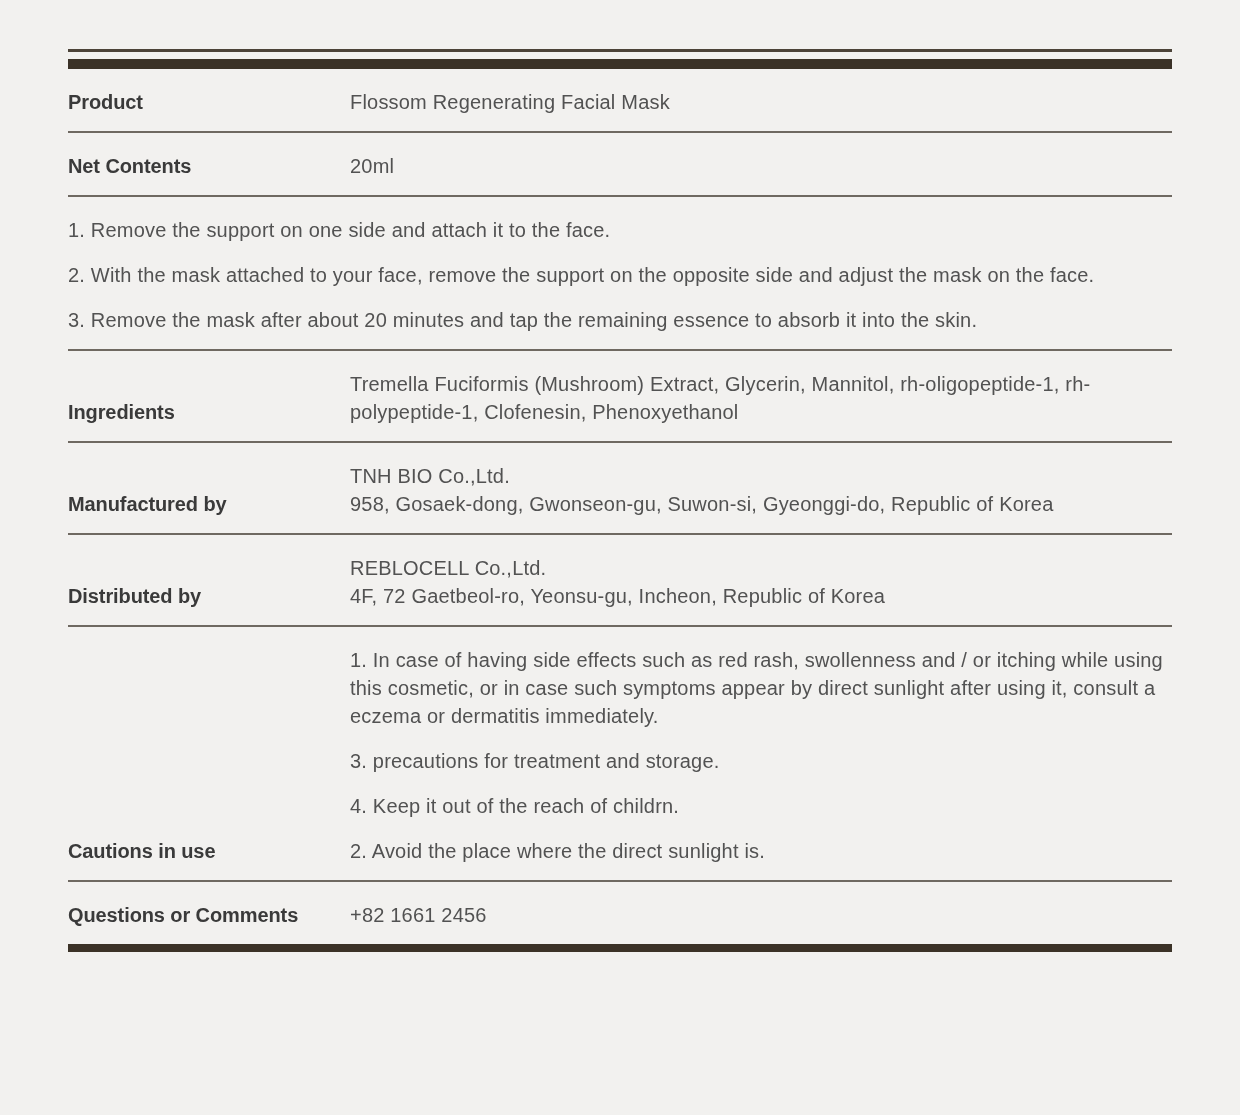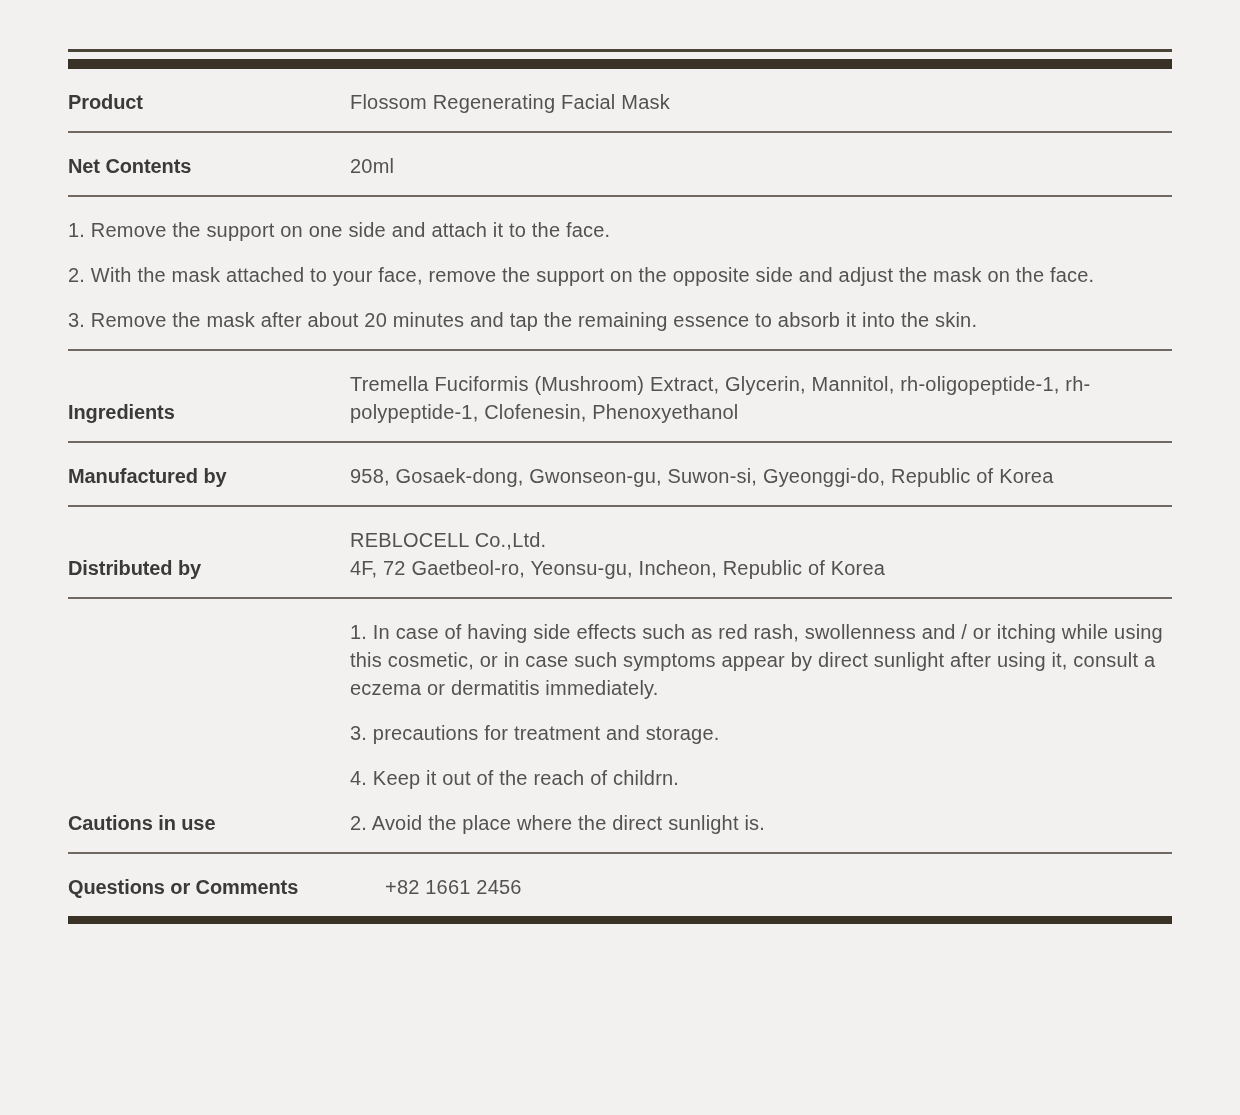--- a/index.html
+++ b/index.html
@@ -35,21 +35,20 @@
     height: 8px;
   }
   .row {
     display: flex;
     padding: 15px 0 15px 0;
     border-bottom: 2px solid #6f6961;
     align-items: flex-end;
   }
   .row:last-child {
     border-bottom: none;
-    gap: 35px;
   }
   .label {
     flex: 0 0 282px;
     font-size: 20px;
     font-weight: 600;
     color: #3a3a3a;
     line-height: 28px;
     letter-spacing: -0.1px;
   }
   .value {
@@ -110,20 +109,21 @@
         <div class="value">
           <p>
             <span class="line">Tremella Fuciformis (Mushroom) Extract, Glycerin, Mannitol, rh-oligopeptide-1, rh-polypeptide-1, Clofenesin, Phenoxyethanol</span>
           </p>
         </div>
       </div>
       <div class="row">
         <div class="label">Manufactured by</div>
         <div class="value">
           <p>
+            <span class="line">TNH BIO Co.,Ltd.</span>
             <span class="line">958, Gosaek-dong, Gwonseon-gu, Suwon-si, Gyeonggi-do, Republic of Korea</span>
           </p>
         </div>
       </div>
       <div class="row">
         <div class="label">Distributed by</div>
         <div class="value">
           <p>
             <span class="line">REBLOCELL Co.,Ltd.</span>
             <span class="line">4F, 72 Gaetbeol-ro, Yeonsu-gu, Incheon, Republic of Korea</span>

